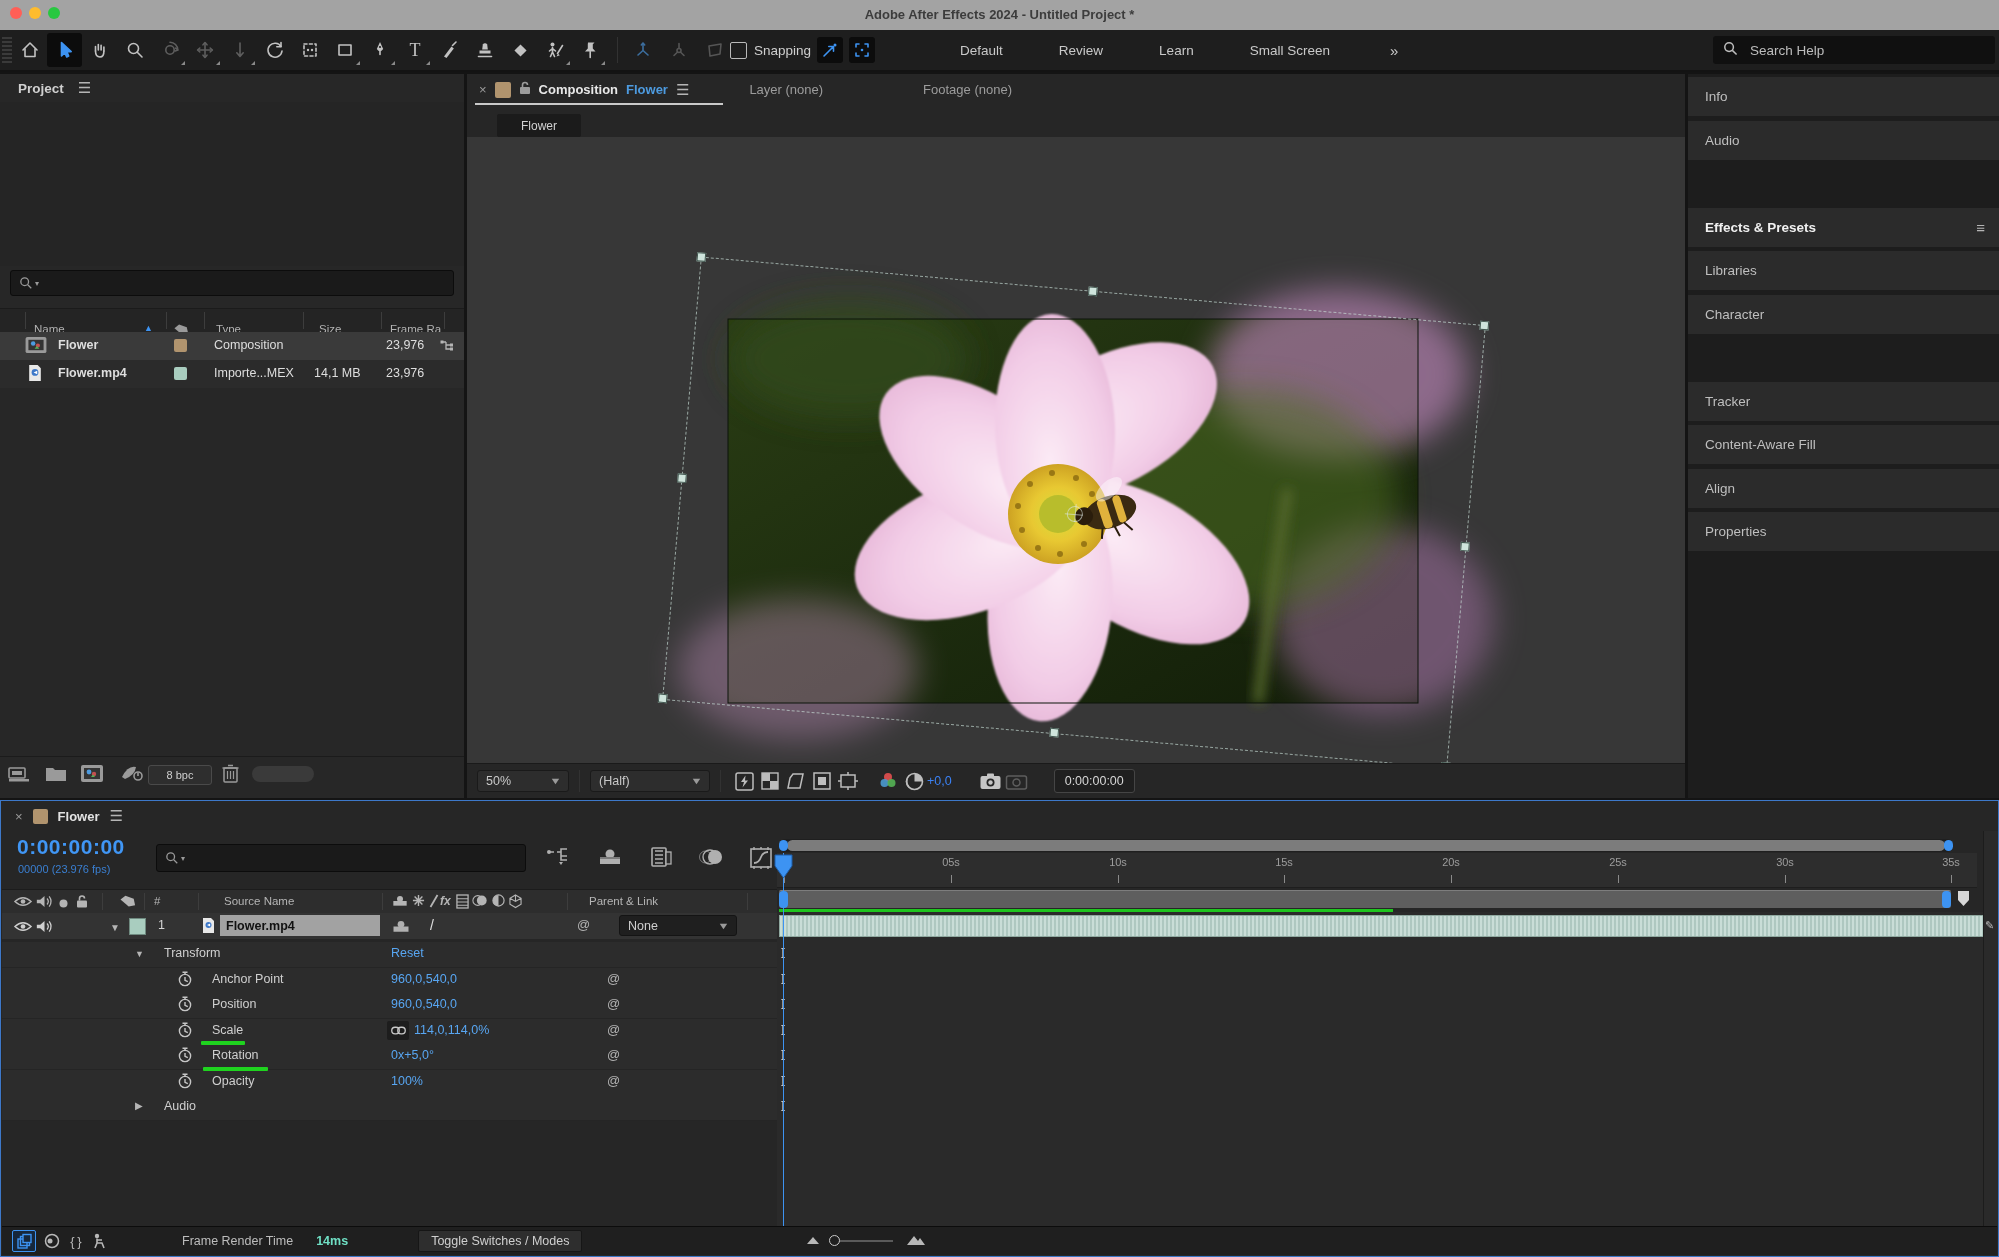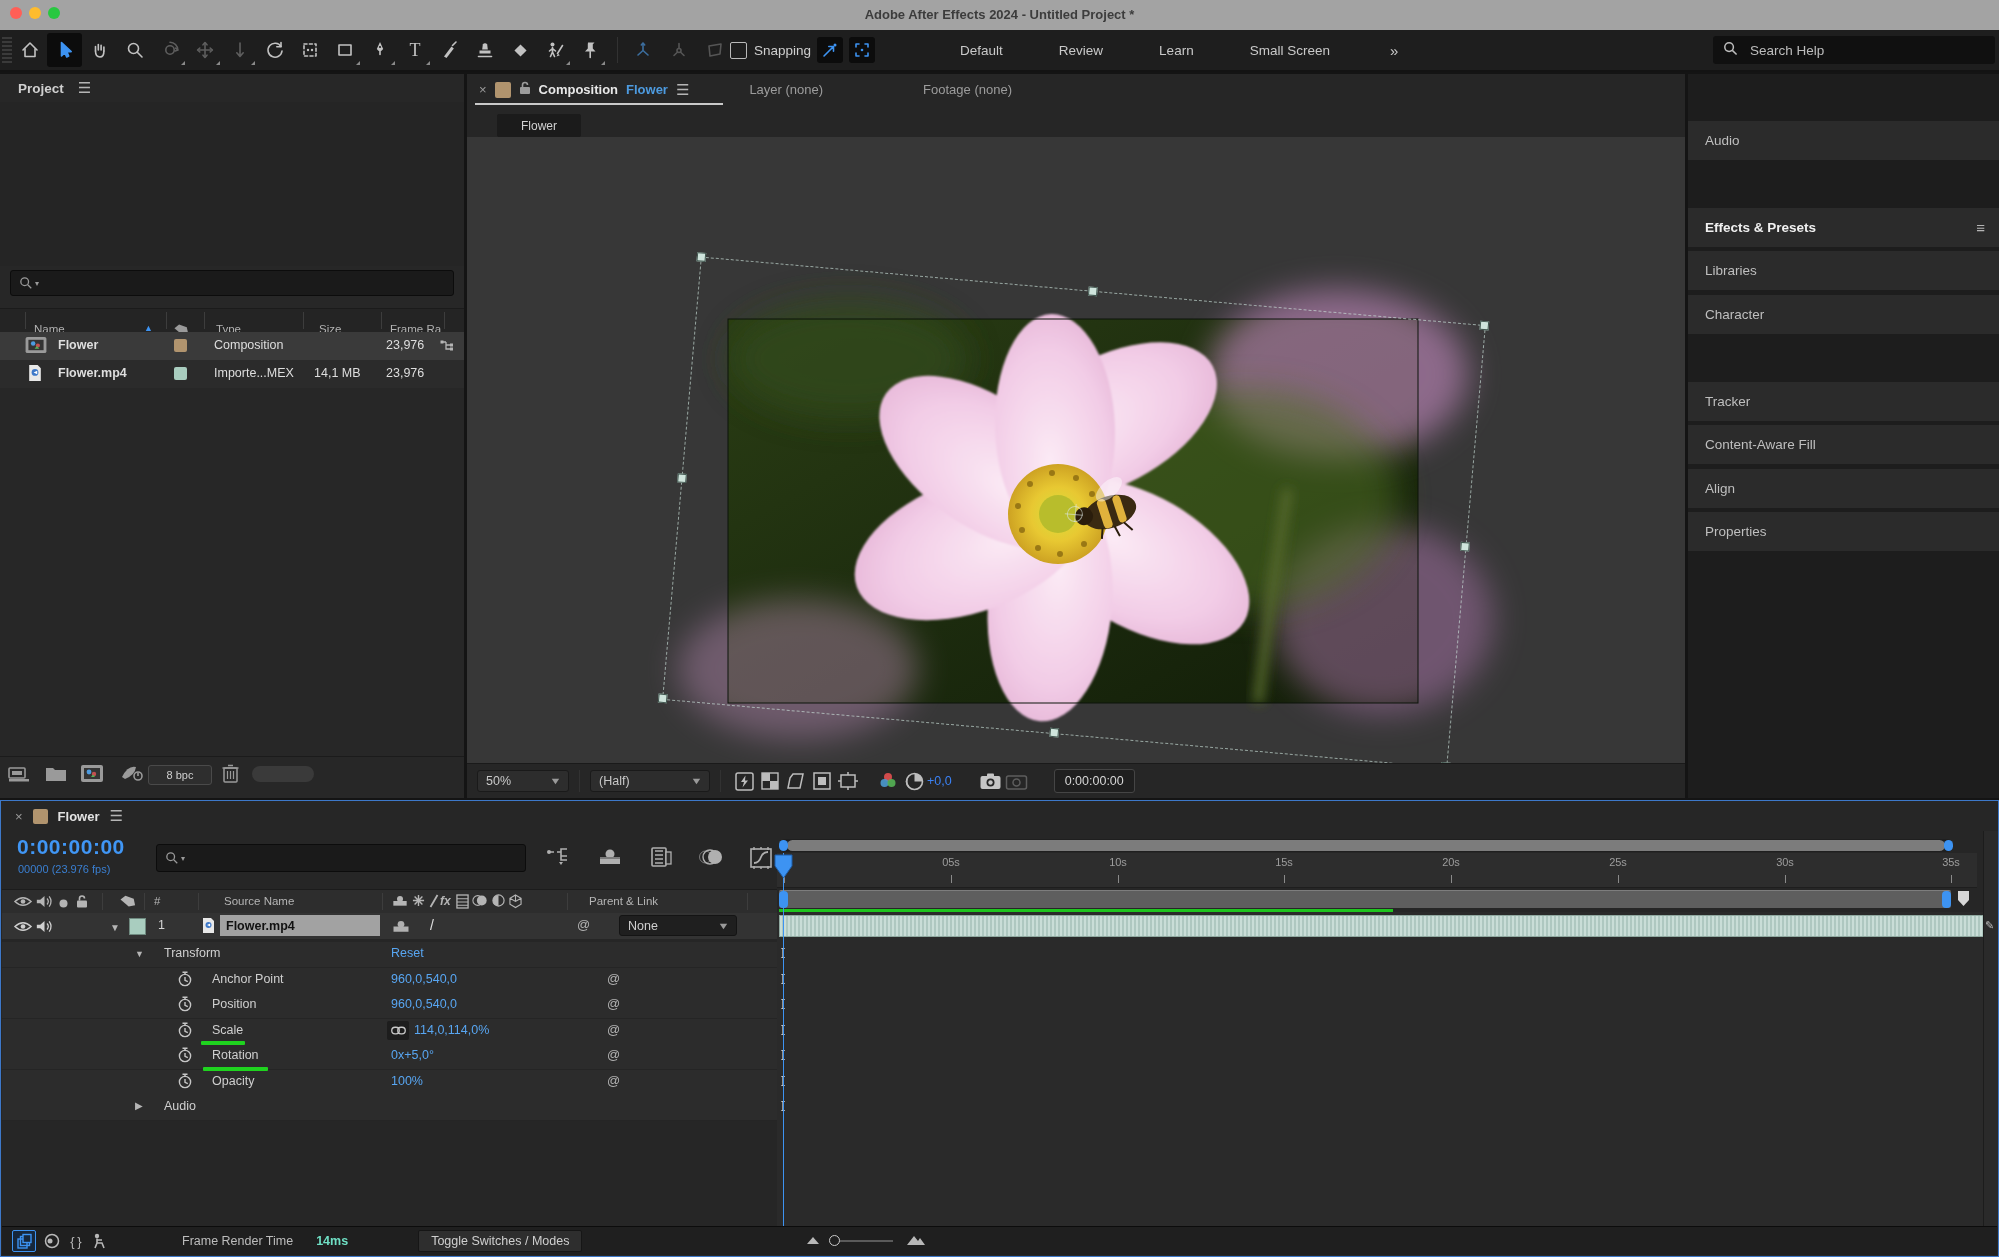--- a/index.html
+++ b/index.html
@@ -604,20 +604,23 @@
           <svg width="21" height="17" viewBox="0 0 21 17">
             <rect x="0.5" y="3" width="20" height="13" rx="2" fill="none" stroke="#5e5e5e" stroke-width="1.5"></rect>
             <circle cx="10.5" cy="9.5" r="3.5" fill="none" stroke="#5e5e5e" stroke-width="1.5"></circle>
           </svg>
         </span>
       <div class="tcbox" style="margin-left:24px">0:00:00:00</div>
     </div>
   </div>
 
   <div id="sidebar" class="panel">
+      <div class="sbitem" style="top: 3px;">
+        <span>Info</span>
+      </div>
       <div class="sbitem" style="top: 46.5px;">
         <span>Audio</span>
       </div>
       <div class="sbitem active" style="top: 133.5px;">
         <span>Effects &amp; Presets</span>
         <span class="burger">≡</span>
       </div>
       <div class="sbitem" style="top: 177px;">
         <span>Libraries</span>
       </div>

